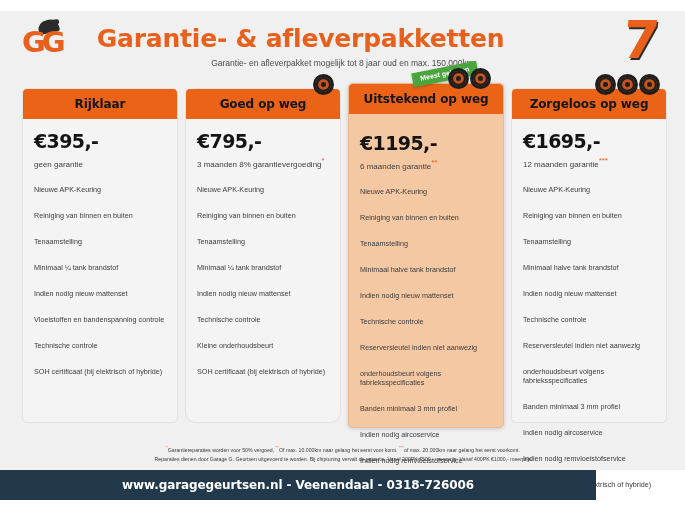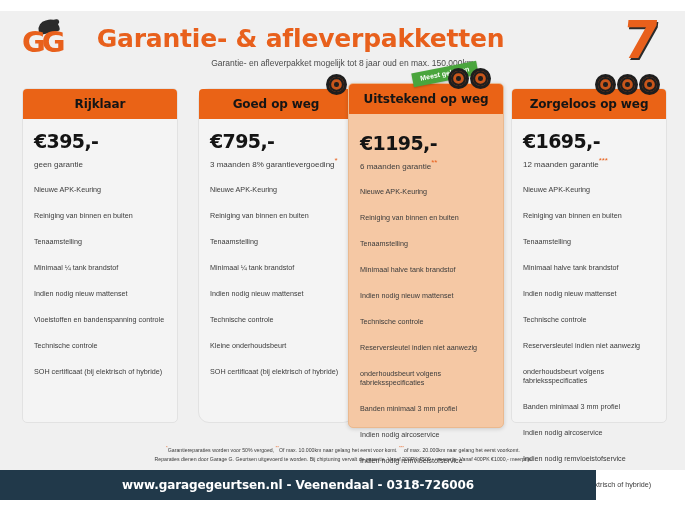--- a/index.html
+++ b/index.html
@@ -156,21 +156,21 @@
   .feat {
     font-size: 7.2px;
     color: #3b3b3b;
     line-height: 1.25;
     margin-bottom: 17px;
   }
   .feat:last-child { margin-bottom: 0; }
 
   
   #card-1 { left: 22px; height: 335px; }
-  #card-2 { left: 198px; height: 335px; border-radius: 11px; }
+  #card-2 { left: 185px; height: 335px; border-radius: 11px; }
   #card-3 {
     left: 348px;
     top: 83px;
     height: 345px;
     background: #f5c8a4;
     border: 1px solid #eab98f;
     box-shadow: 0 1px 4px rgba(0,0,0,0.16);
   }
   #card-3 .inner { padding-top: 20px; }
   #card-4 { left: 511px; height: 335px; }

